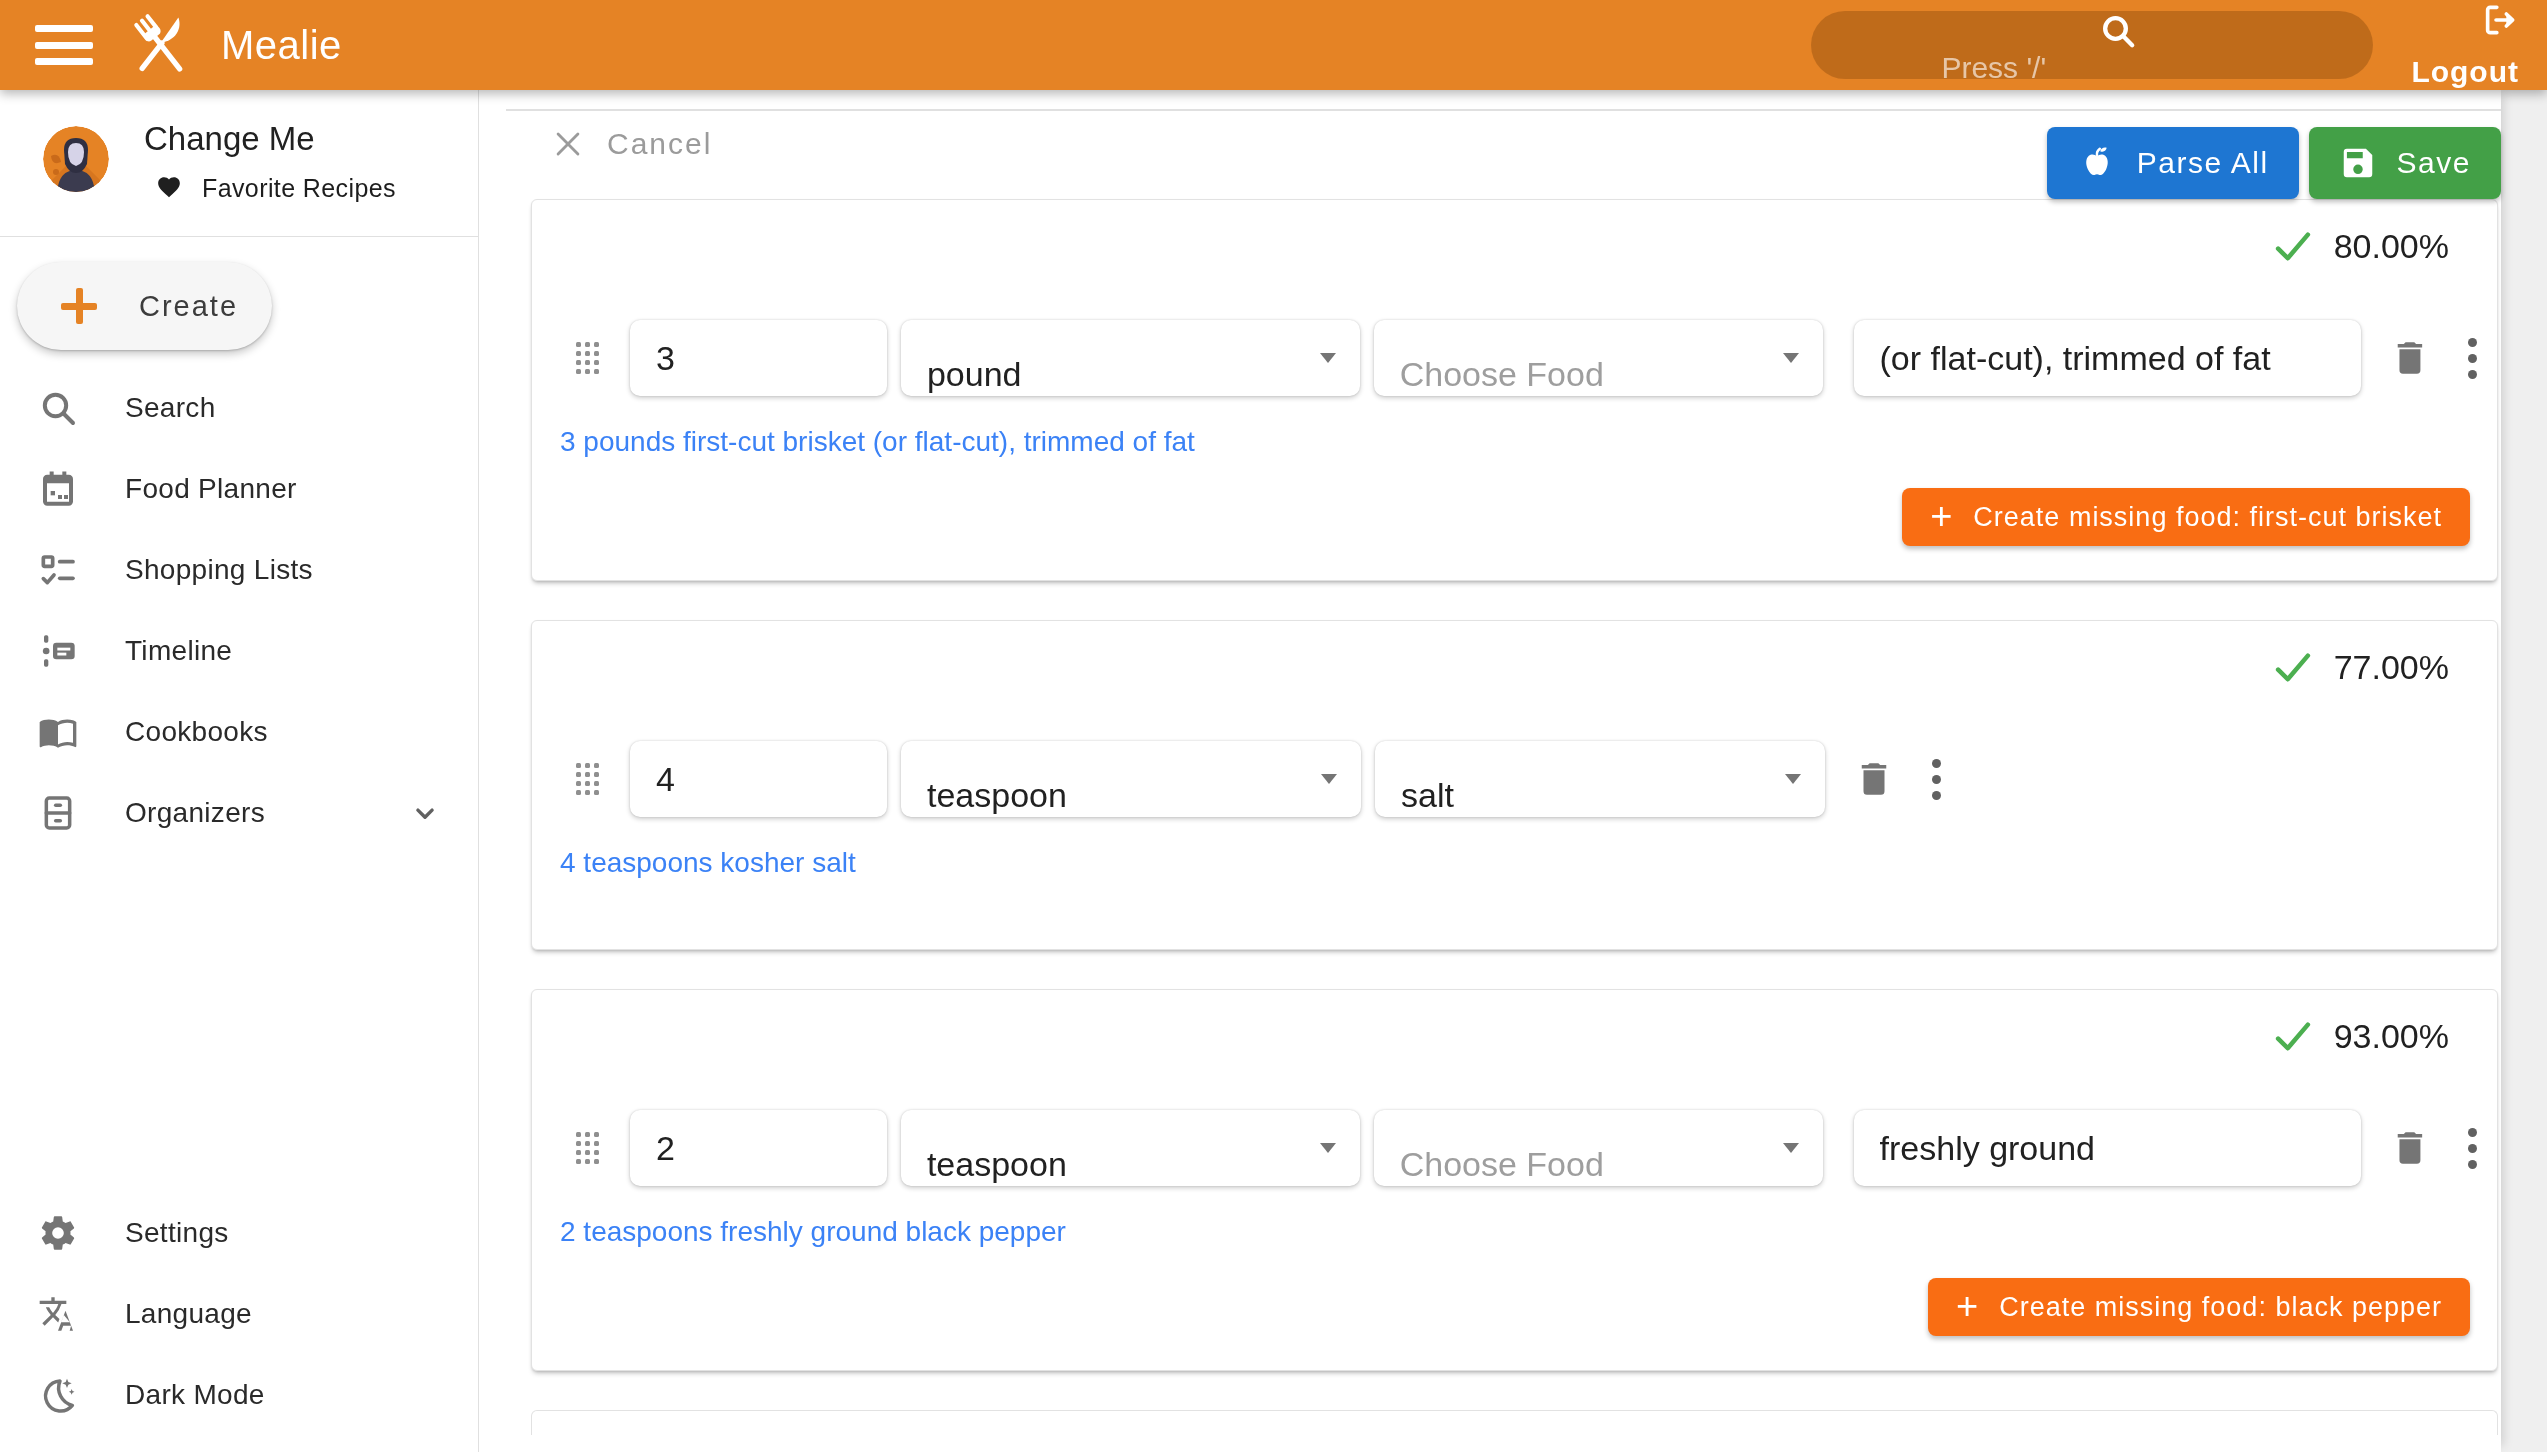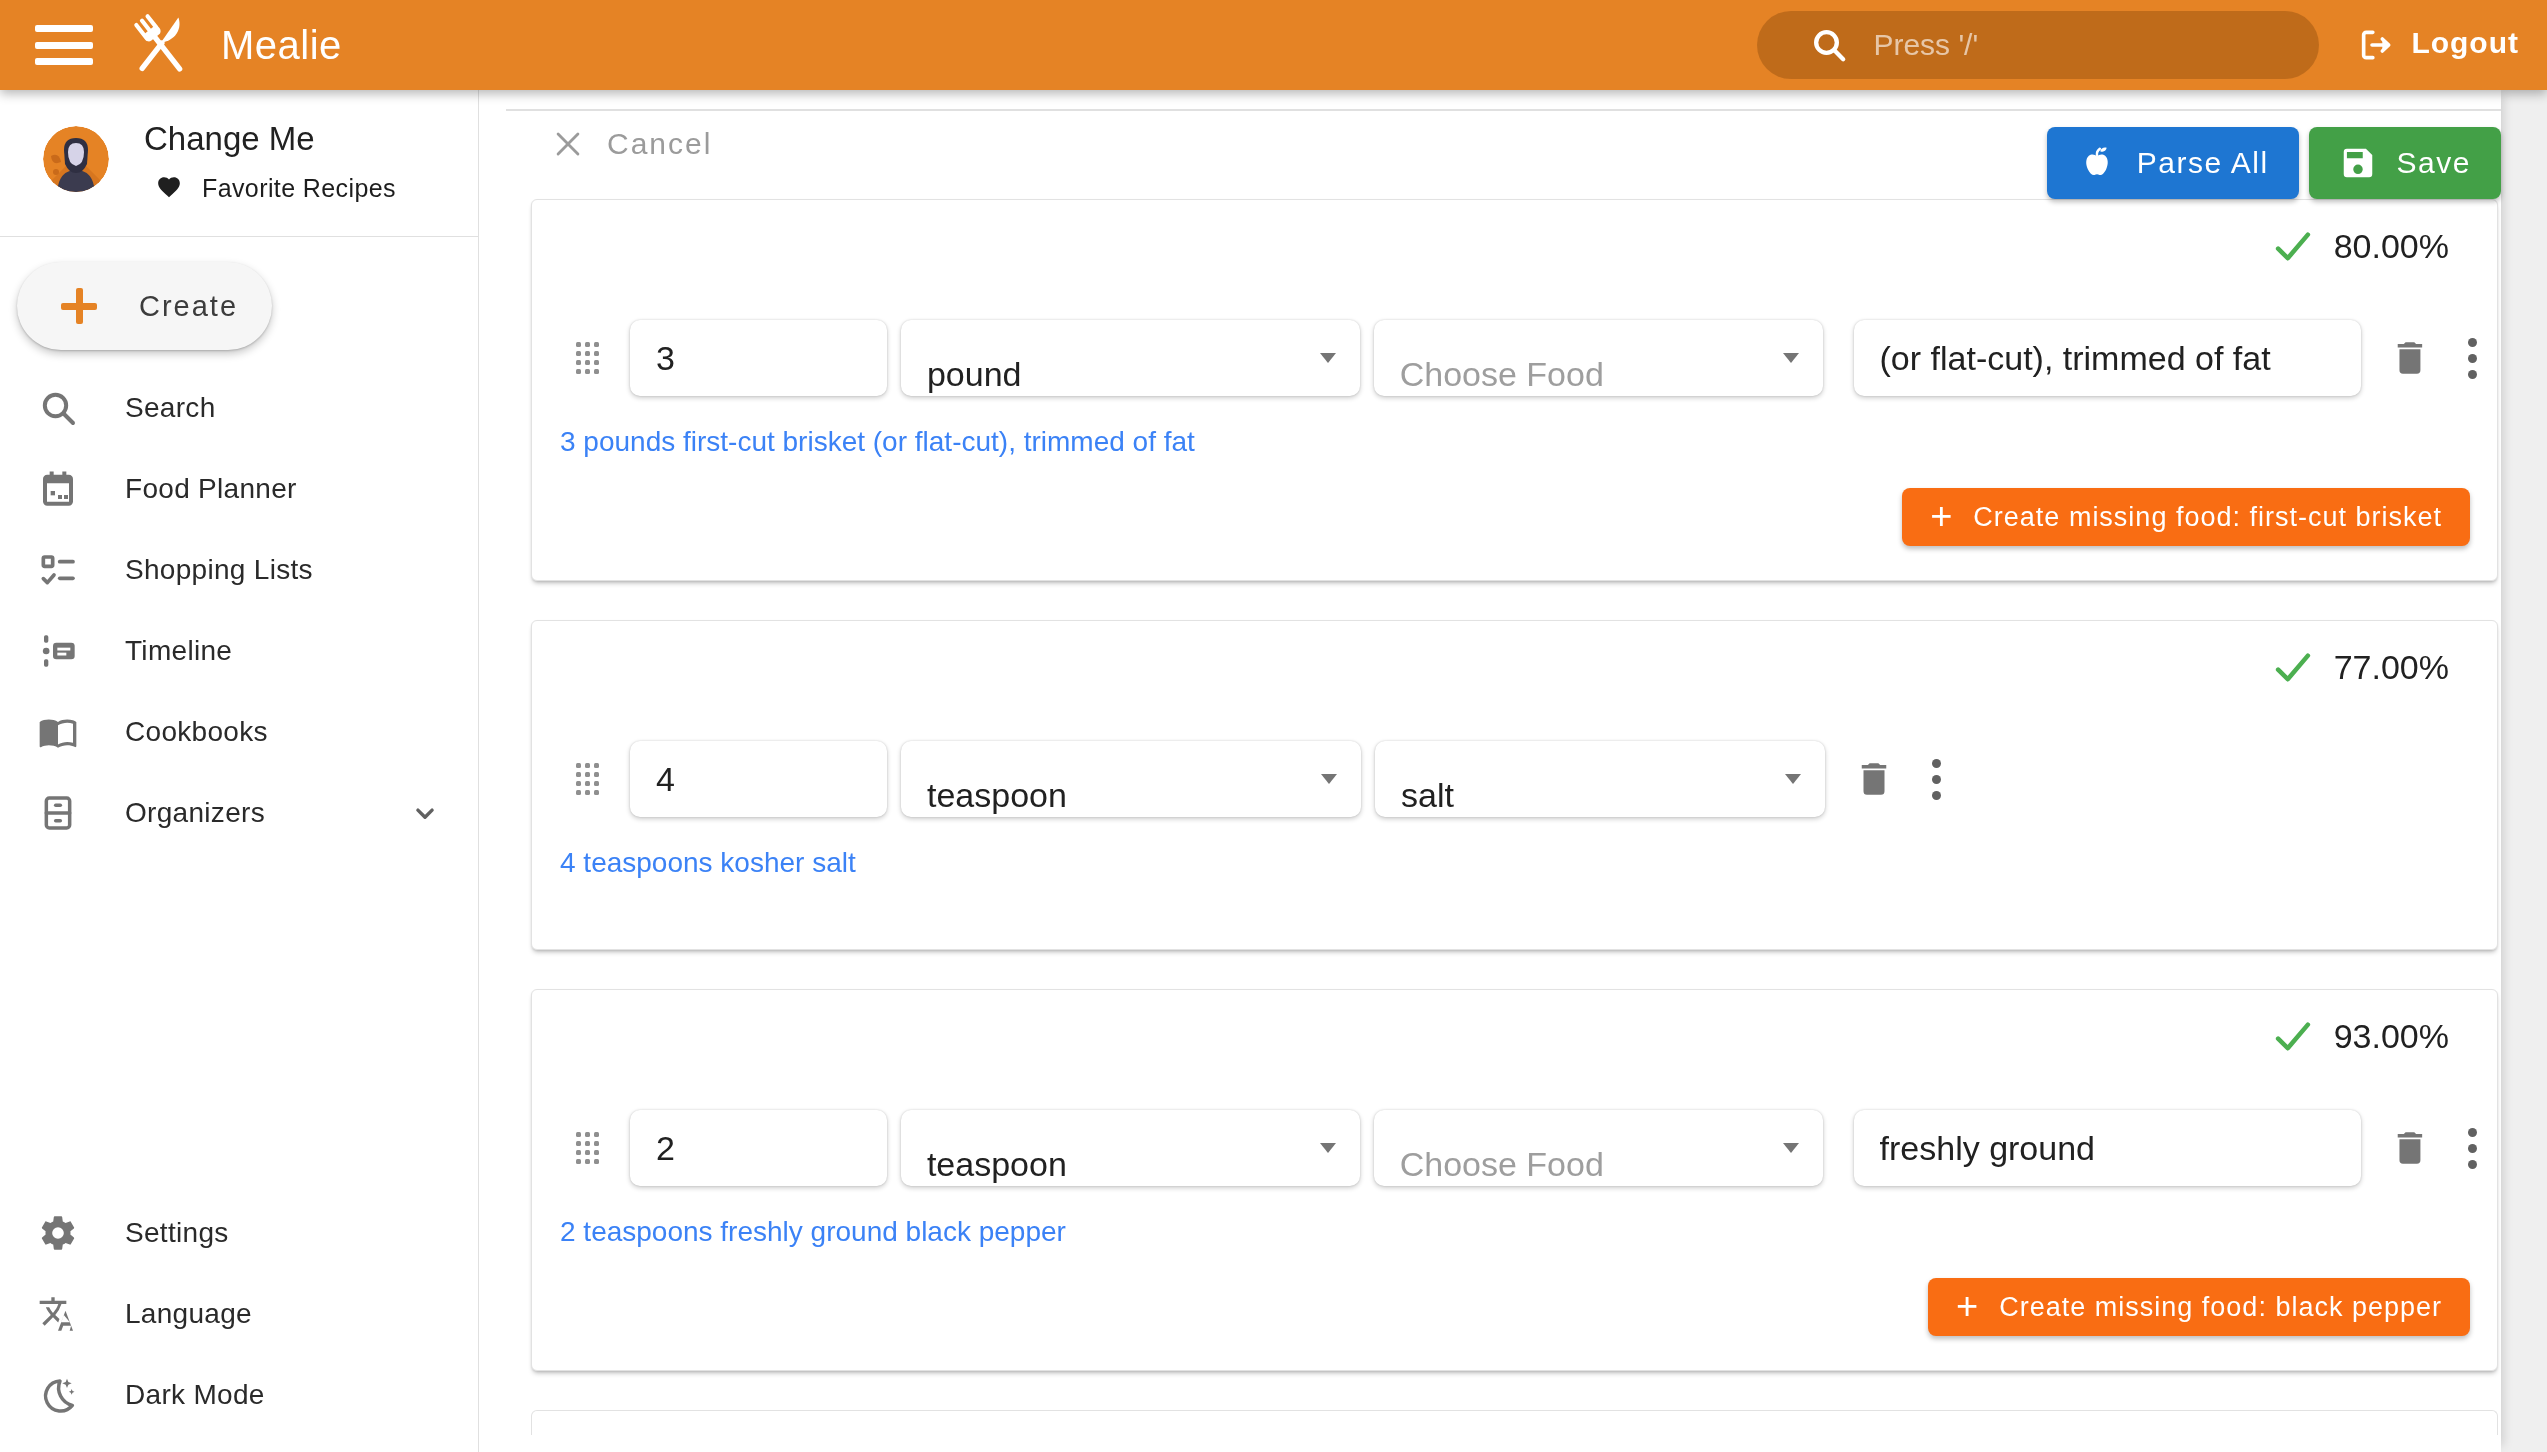--- a/index.html
+++ b/index.html
@@ -9,27 +9,27 @@
   
   .navbar { position:absolute; left:0; top:0; width:2547px; height:90px; background:#E58325;
     display:flex; align-items:center; z-index:50; box-shadow:0 4px 10px rgba(0,0,0,.28); }
   .hamburger { width:58px; height:40px; margin-left:35px; display:flex; flex-direction:column;
     justify-content:space-between; cursor:pointer; }
   .hamburger span { display:block; height:7px; background:#fff; border-radius:2px; }
   .brand-logo { margin-left:30px; width:76px; height:76px; }
   .brand-name { color:#fff; font-size:40px; font-weight:500; margin-left:22px; letter-spacing:0.5px; }
   .nav-spacer { flex:1; }
   .search-pill { position:relative; width:562px; height:68px; border-radius:34px;
-    background:rgba(93,47,0,.28); display:flex; align-items:center; padding-left:52px; }
+    background:rgba(93,47,0,.28); display:flex; align-items:center; padding-left:52px;flex-direction:column; }
   .search-pill svg { flex:0 0 auto; }
   .search-pill input { background:transparent; border:none; outline:none; color:#fff;
     font-size:30px; margin-left:24px; width:378px; font-family:inherit; }
   .search-pill input::placeholder { color:rgba(255,255,255,.62); }
-  .logout-btn { display:flex; align-items:flex-start; gap:16px; margin-left:38px; margin-right:28px;
-    color:#fff; font-size:30px; font-weight:700; letter-spacing:1px; cursor:pointer; }
+  .logout-btn { display:flex; align-items:flex-end; gap:16px; margin-left:38px; margin-right:28px;
+    color:#fff; font-size:30px; font-weight:700; letter-spacing:1px; cursor:pointer;flex-direction:column; }
 
   
   .sidebar { position:absolute; left:0; top:90px; width:479px; bottom:0; background:#fff;
     border-right:1px solid #e0e0e0; }
   .user-block { position:absolute; top:0; left:0; right:0; height:146px; }
   .avatar { position:absolute; left:43px; top:36px; width:66px; height:66px; border-radius:50%; overflow:hidden; }
   .user-name { position:absolute; left:144px; top:30px; font-size:33px; color:#212121; }
   .fav-row { position:absolute; left:155px; top:84px; display:flex; gap:19px; }
   .fav-label { font-size:25px; font-weight:500; color:#1d1d1d; letter-spacing:0.4px; }
   .side-divider { position:absolute; top:146px; left:0; width:100%; height:1px; background:#e0e0e0; }

